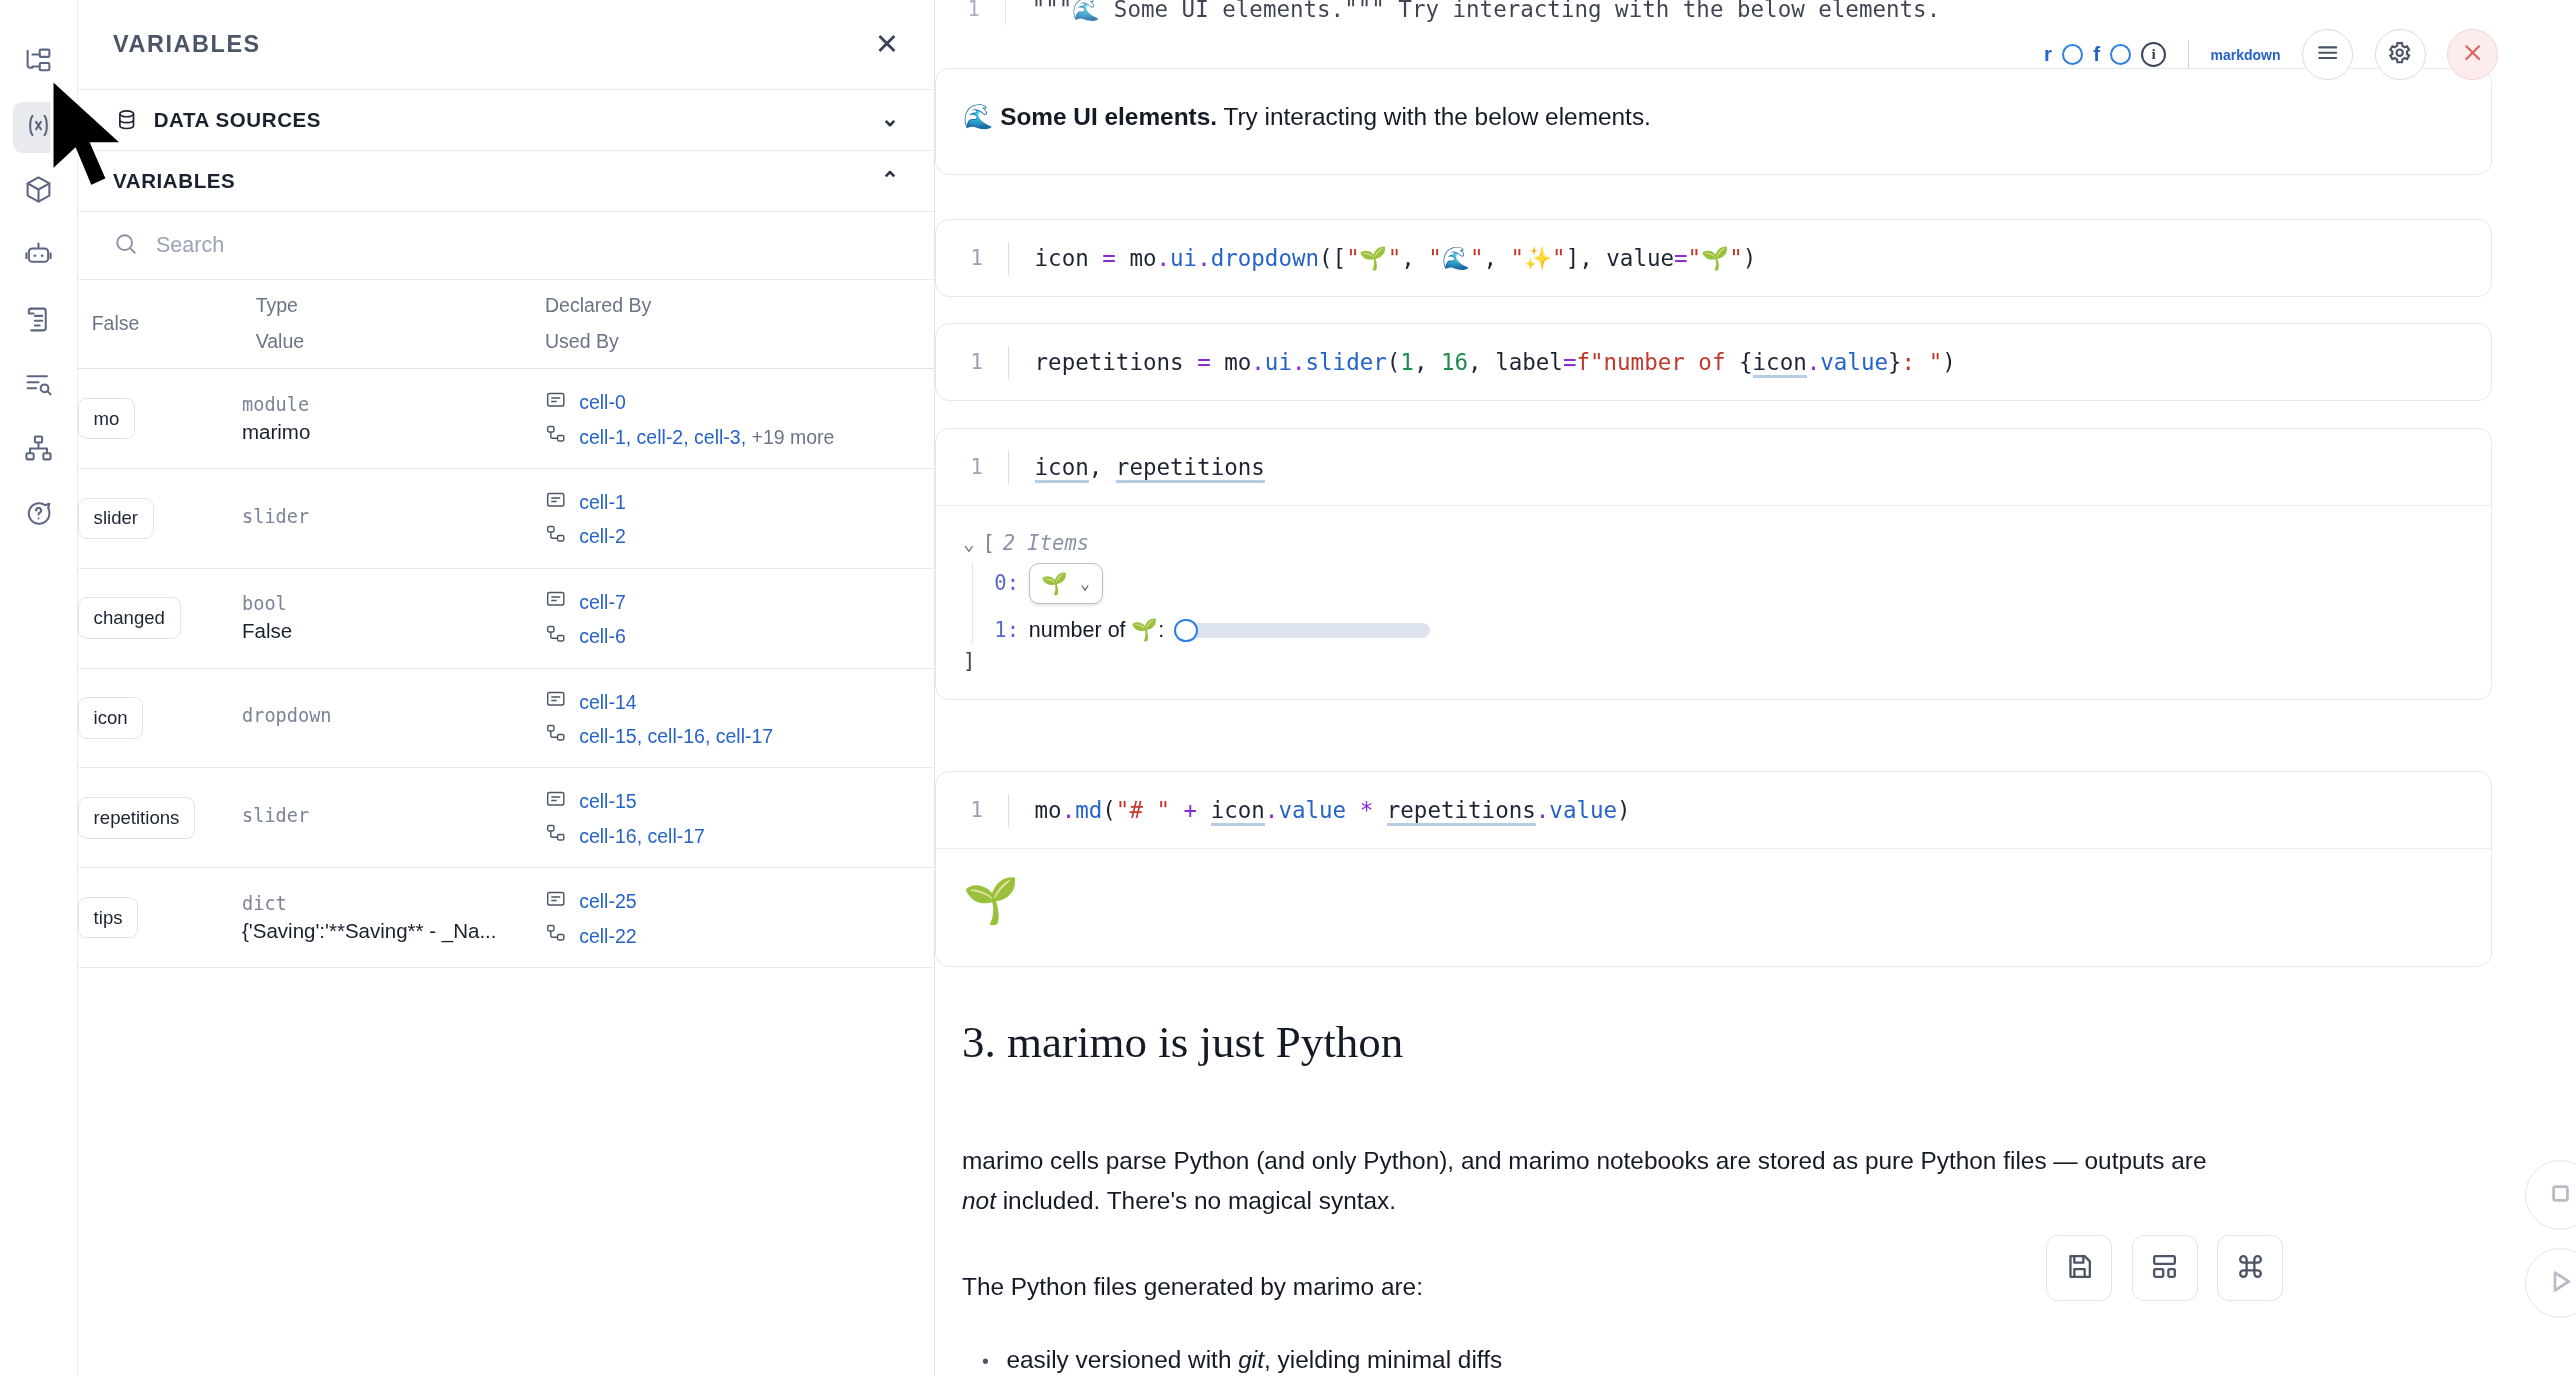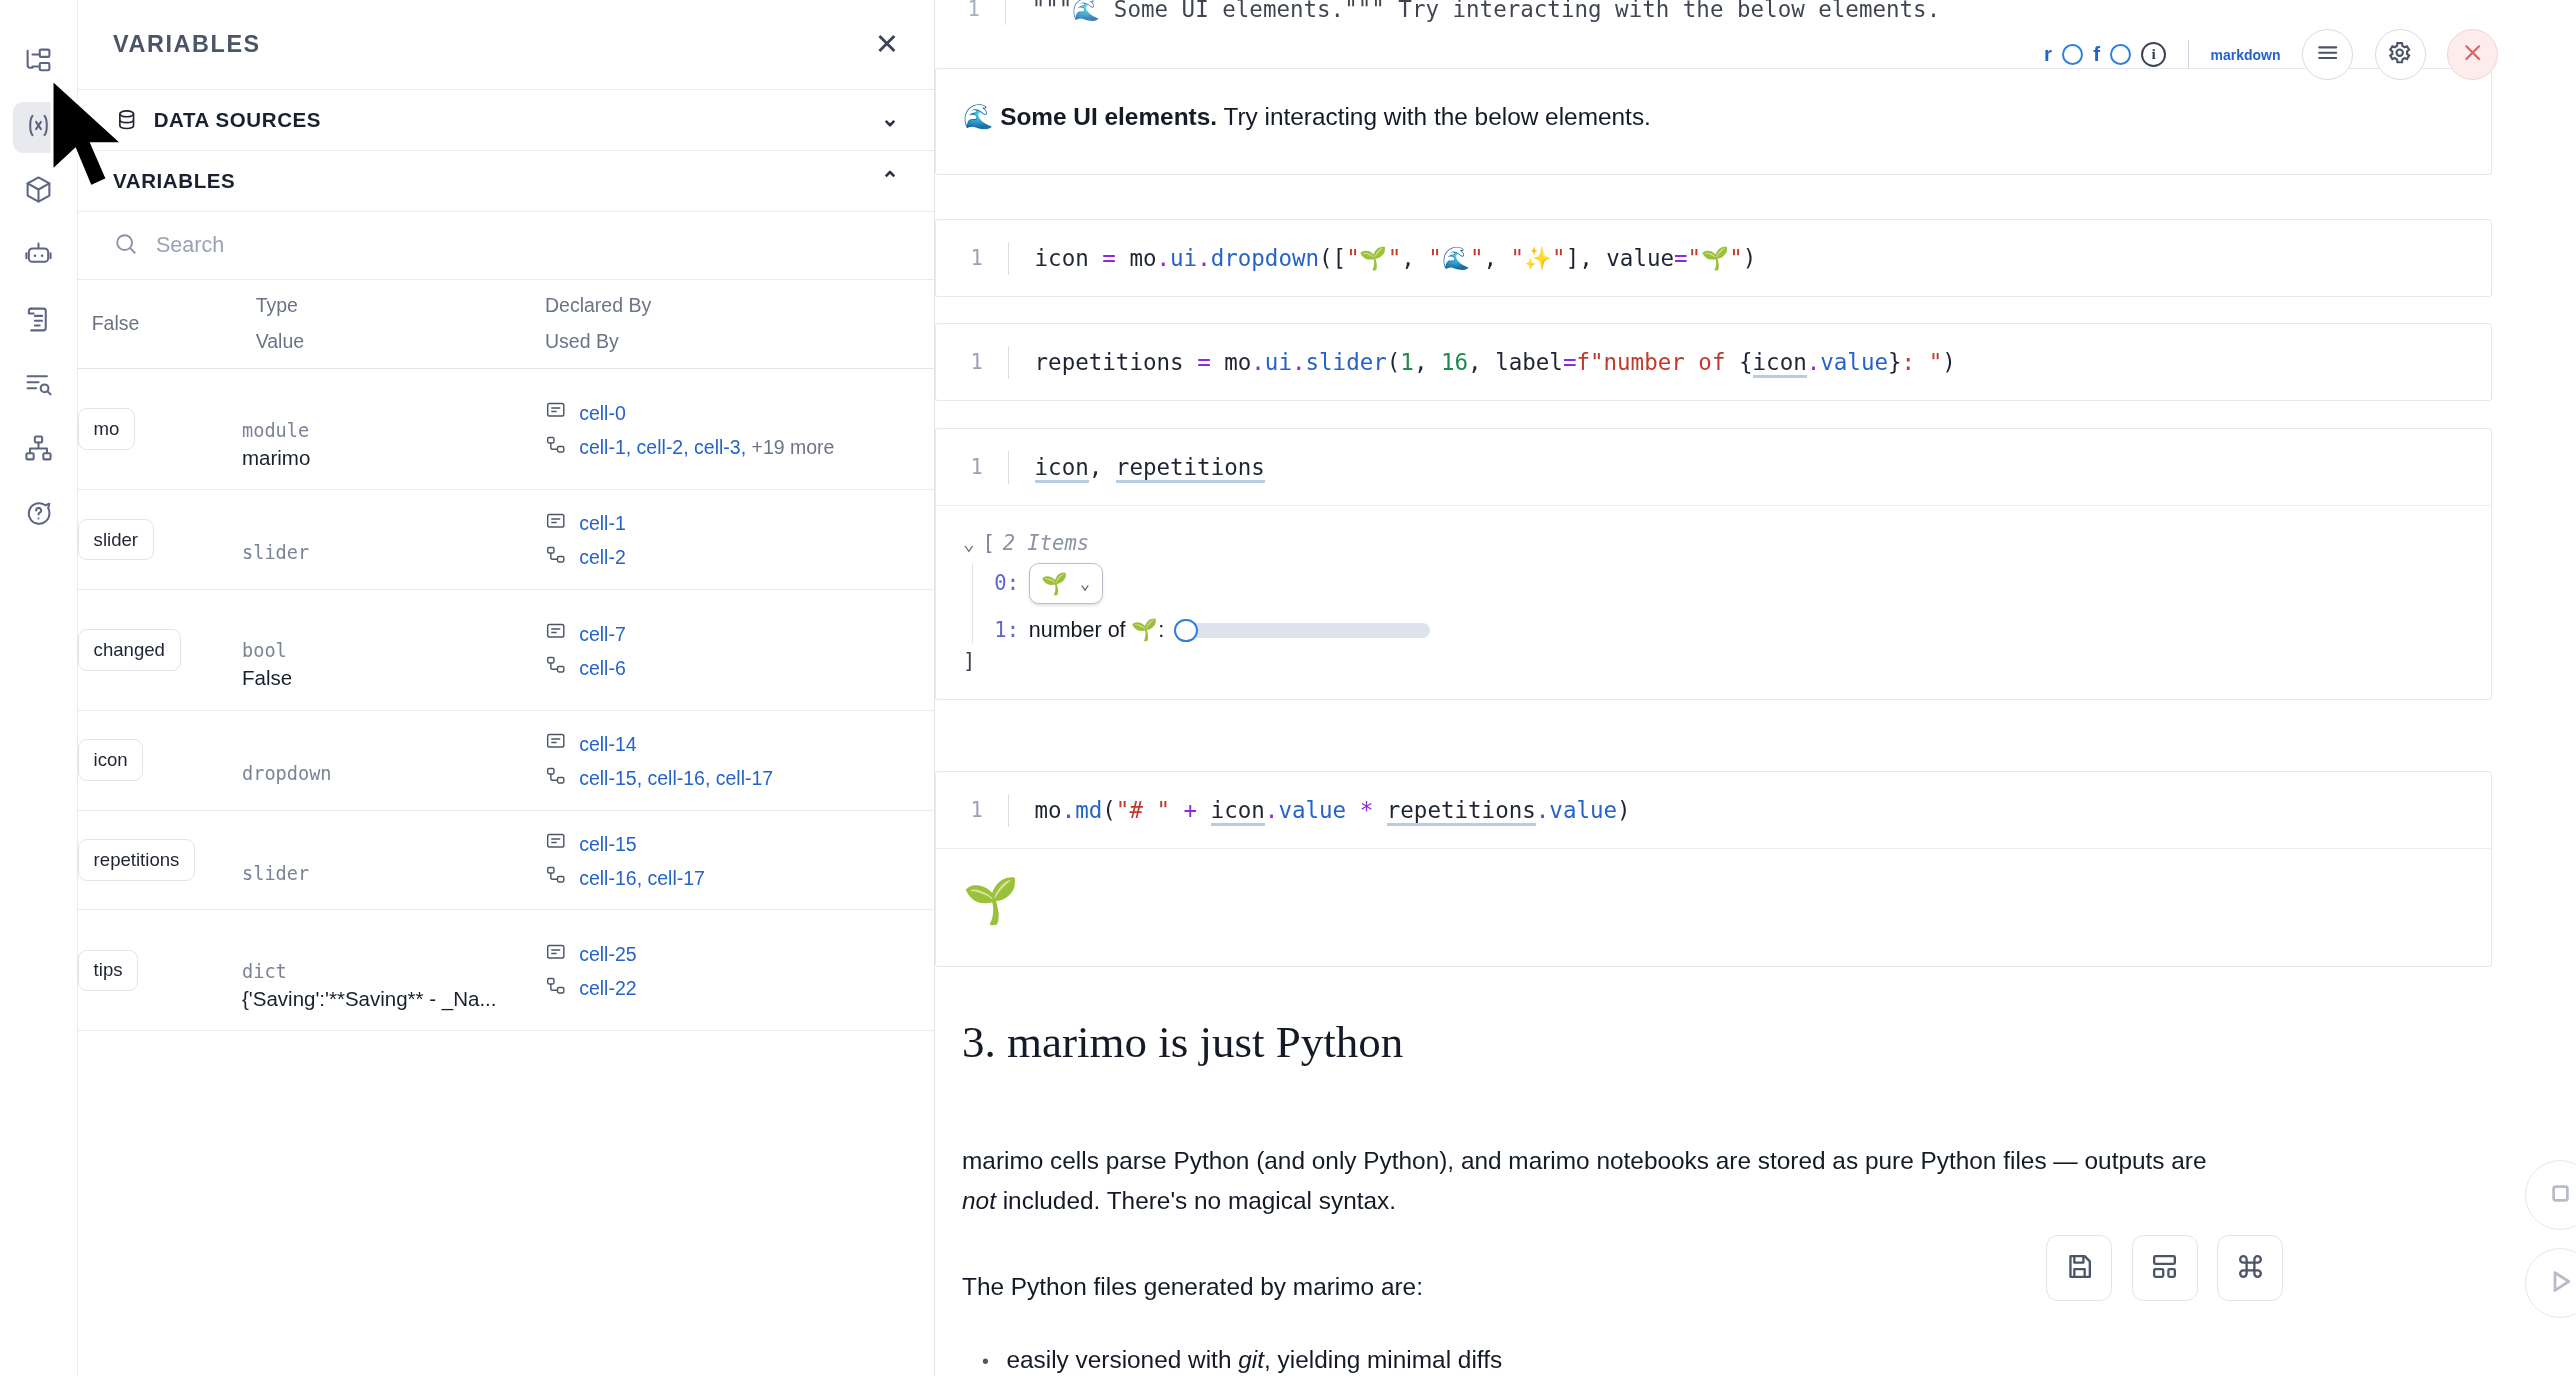--- a/index.html
+++ b/index.html
@@ -76,21 +76,21 @@
   .th-a, .th-b { font-size: 19.5px; color: #6b7486; font-weight: 400; }
   .th-name { font-size: 19.5px; color: #6b7486; font-weight: 400; padding-left: 13.7px; }
   .th-2 { padding-left: 13.7px; }
   table.vars td { border-bottom: 1px solid #e7eaf0; padding: 19.5px 0; vertical-align: middle; }
   .name-cell { padding-left: 13.7px; }
   .name-chip {
     display: inline-block; border: 1px solid #dfe3ea; border-radius: 8.8px;
     padding: 8.8px 14.6px; font-size: 18.6px; color: #1e2433; background: #fff; white-space: nowrap;
   }
   .tv { padding-left: 13.7px; }
-  .v-type { font-family: "DejaVu Sans Mono", monospace; font-size: 18.6px; color: #7b8396; margin-bottom: 4.9px; margin-top: 31px; }
+  .v-type { font-family: "DejaVu Sans Mono", monospace; font-size: 18.6px; color: #7b8396; margin-bottom: 4.9px; }
   .v-val { font-size: 20.5px; color: #19202e; white-space: nowrap; overflow: hidden; text-overflow: ellipsis; max-width: 283px; }
   .refs { display: flex; flex-direction: column; gap: 8.8px; }
   .ref-line { display: flex; align-items: flex-end; gap: 12.7px; }
   .ref-line svg { width: 21.5px; height: 21.5px; stroke: #4b5566; fill: none; stroke-width: 1.6; flex: none; }
   .ref-txt { font-size: 19.5px; color: #2563c9; white-space: nowrap; }
   .ref-txt .muted { color: #6b7486; }
 
   
   .notebook {
     flex: 1; height: 1377px; position: relative; background: #fff;
@@ -119,21 +119,21 @@
   .partial-line {
     position: absolute; left: 0; top: -7.8px; width: 100%;
     display: flex; align-items: center; padding-left: 21.5px; gap: 25.4px;
     opacity: .85;
   }
   .gutter-num { font-family: "DejaVu Sans Mono", monospace; font-size: 20.5px; color: #9aa2b4; width: 23.4px; text-align: right; }
   .code-sep { width: 1px; height: 33px; background: #d8dde6; }
 
   .cell {
     position: absolute; left: 0; width: 1557px;
-    border: 1px solid #e4e8ef; border-radius: 3px; background: #fff;
+    border: 1px solid #e4e8ef; border-radius: 14px; background: #fff;
   }
   .cell-code { display: flex; align-items: center; padding: 21.5px 0 21.5px 23.4px; gap: 25.4px; }
   .code {
     font-family: "DejaVu Sans Mono", monospace; font-size: 22.5px;
     color: #1e2433; white-space: pre; line-height: 1.35;
   }
   .k-op { color: #8b2bd6; }
   .k-mod { color: #2563c9; }
   .k-fn { color: #2563c9; }
   .k-str { color: #c0392b; }

